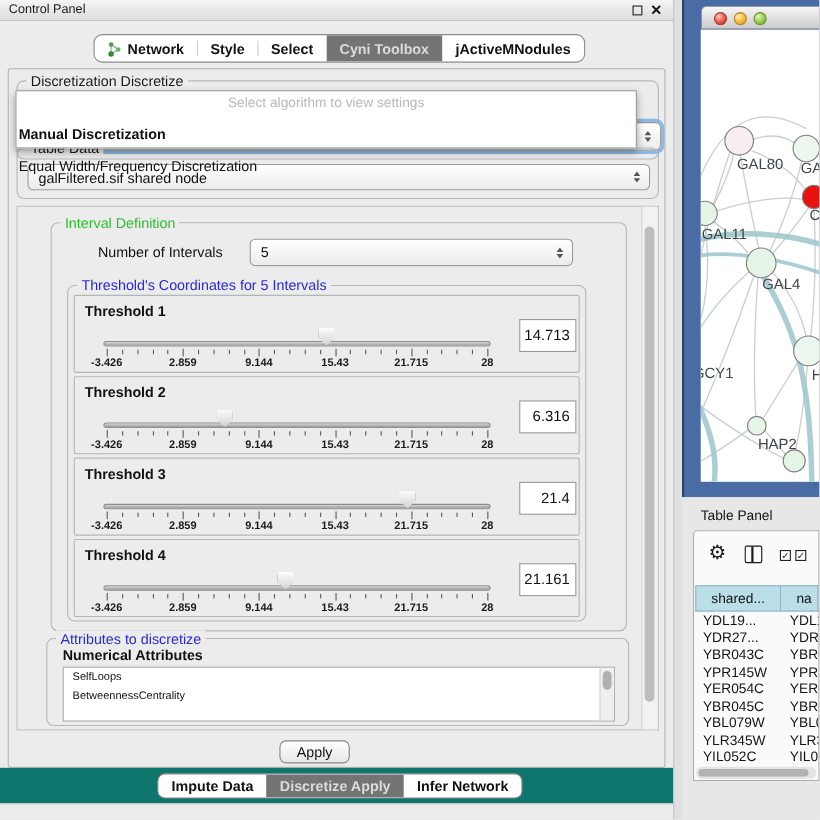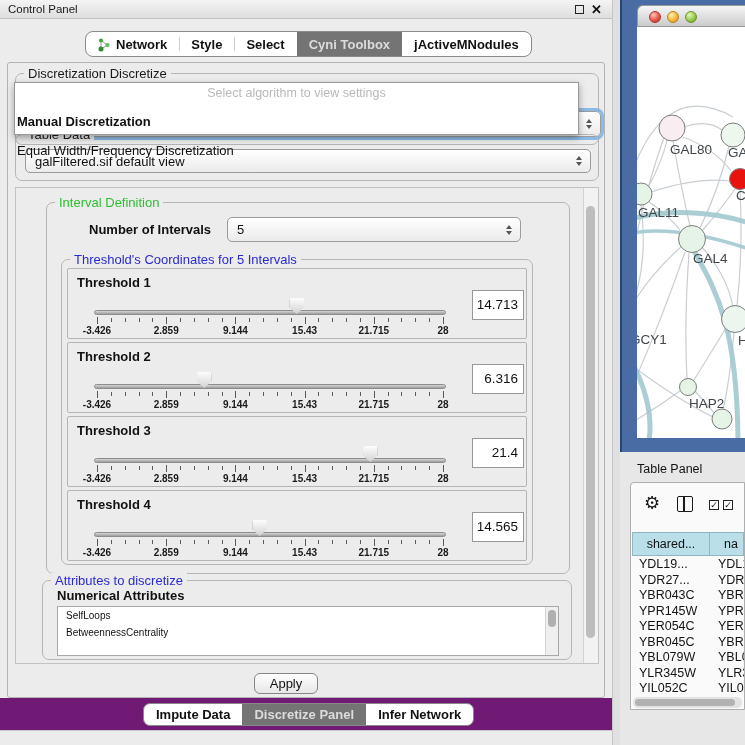--- a/index.html
+++ b/index.html
@@ -34,21 +34,21 @@
     border:1px solid #9a9a9a;box-shadow:0 3px 7px rgba(0,0,0,.35);z-index:40;}
   .popup-hint{text-align:center;color:#b9b9b9;font-size:12.5px;padding-top:3px;}
   .popup-opt{font-size:13px;color:#111;padding-left:2px;margin-top:14px;white-space:nowrap;}
   .popup-opt.bold{font-weight:bold;}
   #tabledata-group{left:7px;top:71px;width:584px;height:47px;}
   #tabledata-combo{left:17px;top:86px;width:566px;height:24px;}
   #scrollpane{position:absolute;left:7px;top:124px;width:584px;height:477px;border:1px solid #c2c2c2;background:#ececec;}
   #vscroll{position:absolute;right:0;top:0;width:15px;height:100%;background:#f2f2f2;border-left:1px solid #d2d2d2;}
   #vscroll-thumb{position:absolute;left:2px;top:18px;width:9px;height:432px;border-radius:5px;background:#bdbdbd;}
   #interval-group{left:30px;top:14px;width:524px;height:372px;}
-  #noi-label{position:absolute;left:42px;top:19px;font-size:13px;font-weight:bold;color:#111;}
+  #noi-label{position:absolute;left:42px;top:19px;font-size:13px;font-weight:normal;color:#111;}
   #noi-spinner{left:180px;top:14px;width:294px;height:25px;}
   #thresholds-group{left:14px;top:56px;width:472px;height:306px;}
   #threshold-list{position:absolute;left:5px;top:8px;right:5px;display:flex;flex-direction:column;gap:3px;}
   .tbox{position:relative;height:71px;border:1px solid #b5b5b5;border-radius:2px;background:#ececec;}
   .tlabel{position:absolute;left:9px;top:6px;font-size:13px;font-weight:bold;color:#111;}
   .tslider{position:absolute;left:0;top:0;width:100%;height:100%;}
   .ttrack{position:absolute;left:26px;top:41px;width:352px;height:5px;border-radius:3px;
     border:1px solid #8d8d8d;background:linear-gradient(#d6d6d6,#9d9d9d);}
   .thandle{position:absolute;top:29px;width:15px;height:16px;transform:translateX(-50%);
     background:linear-gradient(#fdfdfd,#d2d2d2);
@@ -62,21 +62,21 @@
   .tvalue{position:absolute;left:404px;top:21px;width:52px;height:30px;background:#fff;border:1px solid #979797;
     font-size:13.5px;color:#111;text-align:right;line-height:28px;padding-right:5px;}
   #attr-group{left:26px;top:392px;width:530px;height:80px;}
   #attr-subtitle{position:absolute;left:14px;top:7px;font-size:13px;font-weight:bold;color:#111;}
   #attr-list{position:absolute;left:14px;top:25px;width:502px;height:50px;background:#fff;border:1px solid #a8a8a8;overflow:hidden;}
   .attritem{font-size:10px;color:#111;padding-left:8px;line-height:17px;white-space:nowrap;}
   #attr-scroll{position:absolute;right:0;top:0;width:13px;height:100%;background:#efefef;border-left:1px solid #d5d5d5;}
   #attr-scroll-thumb{position:absolute;left:2px;top:3px;width:8px;height:17px;border-radius:4px;background:#b0b0b0;}
   #apply-btn{position:absolute;left:246px;top:610px;width:64px;height:21px;border:1px solid #868686;border-radius:6px;
     background:linear-gradient(#fefefe,#e7e7e7);font-size:13px;color:#111;text-align:center;line-height:19px;}
-  #bottom-strip{position:absolute;left:0;top:698px;width:612px;height:33px;background:#701a75;border-bottom:1px solid #c8c8c8;}
+  #bottom-strip{position:absolute;left:0;top:698px;width:612px;height:33px;background:#0f766e;border-bottom:1px solid #c8c8c8;}
   #bottom-tabs{position:absolute;left:143px;top:5px;height:23px;display:flex;align-items:stretch;
     border:1.5px solid #888;border-radius:7px;background:#fff;overflow:hidden;}
   
   #gap-strip{position:absolute;left:612px;top:0;width:8px;height:745px;background:#e0e0e0;border-left:1px solid #c4c4c4;}
   
   #right-side{position:absolute;left:620px;top:0;width:125px;height:745px;}
   #desktop{position:absolute;left:0;top:0;width:125px;height:452px;background:#4a6ca4;border-left:2px solid #26456f;}
   #mac-titlebar{position:absolute;left:15px;top:5px;right:0;height:22px;
     background:linear-gradient(#f6f6f6,#cbcbcb);border:1px solid #989898;border-right:none;border-top-left-radius:6px;}
   .light{position:absolute;top:5px;width:12px;height:12px;border-radius:50%;}
@@ -150,21 +150,21 @@
         <span class="arrows">
             <span class="arr-up"></span>
             <span class="arr-dn"></span>
           </span>
       </div>
     </div>
     <div class="group" id="tabledata-group">
       <span class="group-title">Table Data</span>
     </div>
     <div class="combo" id="tabledata-combo">
-      <span>galFiltered.sif default view</span>
+      <span>galFiltered.sif shared node</span>
       <span class="arrows">
           <span class="arr-up"></span>
           <span class="arr-dn"></span>
         </span>
     </div>
     <div id="algo-popup">
       <div class="popup-hint">Select algorithm to view settings</div>
       <div id="popup-opts">
           <div class="popup-opt bold">Manual Discretization</div>
           <div class="popup-opt">Equal Width/Frequency Discretization</div>
@@ -351,21 +351,21 @@
                   </div>
                   <div class="tlabels">
                     <span style="left: 0%;">-3.426</span>
                     <span style="left: 20%;">2.859</span>
                     <span style="left: 40%;">9.144</span>
                     <span style="left: 60%;">15.43</span>
                     <span style="left: 80%;">21.715</span>
                     <span style="left: 100%;">28</span>
                   </div>
                 </div>
-                <div class="tvalue">14.565</div>
+                <div class="tvalue">21.161</div>
               </div>
             </div>
         </div>
       </div>
       <div class="group" id="attr-group">
         <span class="group-title gt-blue">Attributes to discretize</span>
         <span id="attr-subtitle">Numerical Attributes</span>
         <div id="attr-list">
           <div id="attr-items">
               <div class="attritem">SelfLoops</div>
@@ -381,21 +381,21 @@
         </div>
     </div>
     <div id="apply-btn">Apply</div>
   </div>
   <div id="bottom-strip">
     <div id="bottom-tabs">
         <div class="toptab">
           <span class="tablabel">Impute Data</span>
         </div>
         <div class="toptab sel">
-          <span class="tablabel">Discretize Panel</span>
+          <span class="tablabel">Discretize Apply</span>
         </div>
         <div class="toptab">
           <span class="tablabel">Infer Network</span>
         </div>
       </div>
   </div>
 </div>
 
 <div id="gap-strip"></div>
 

